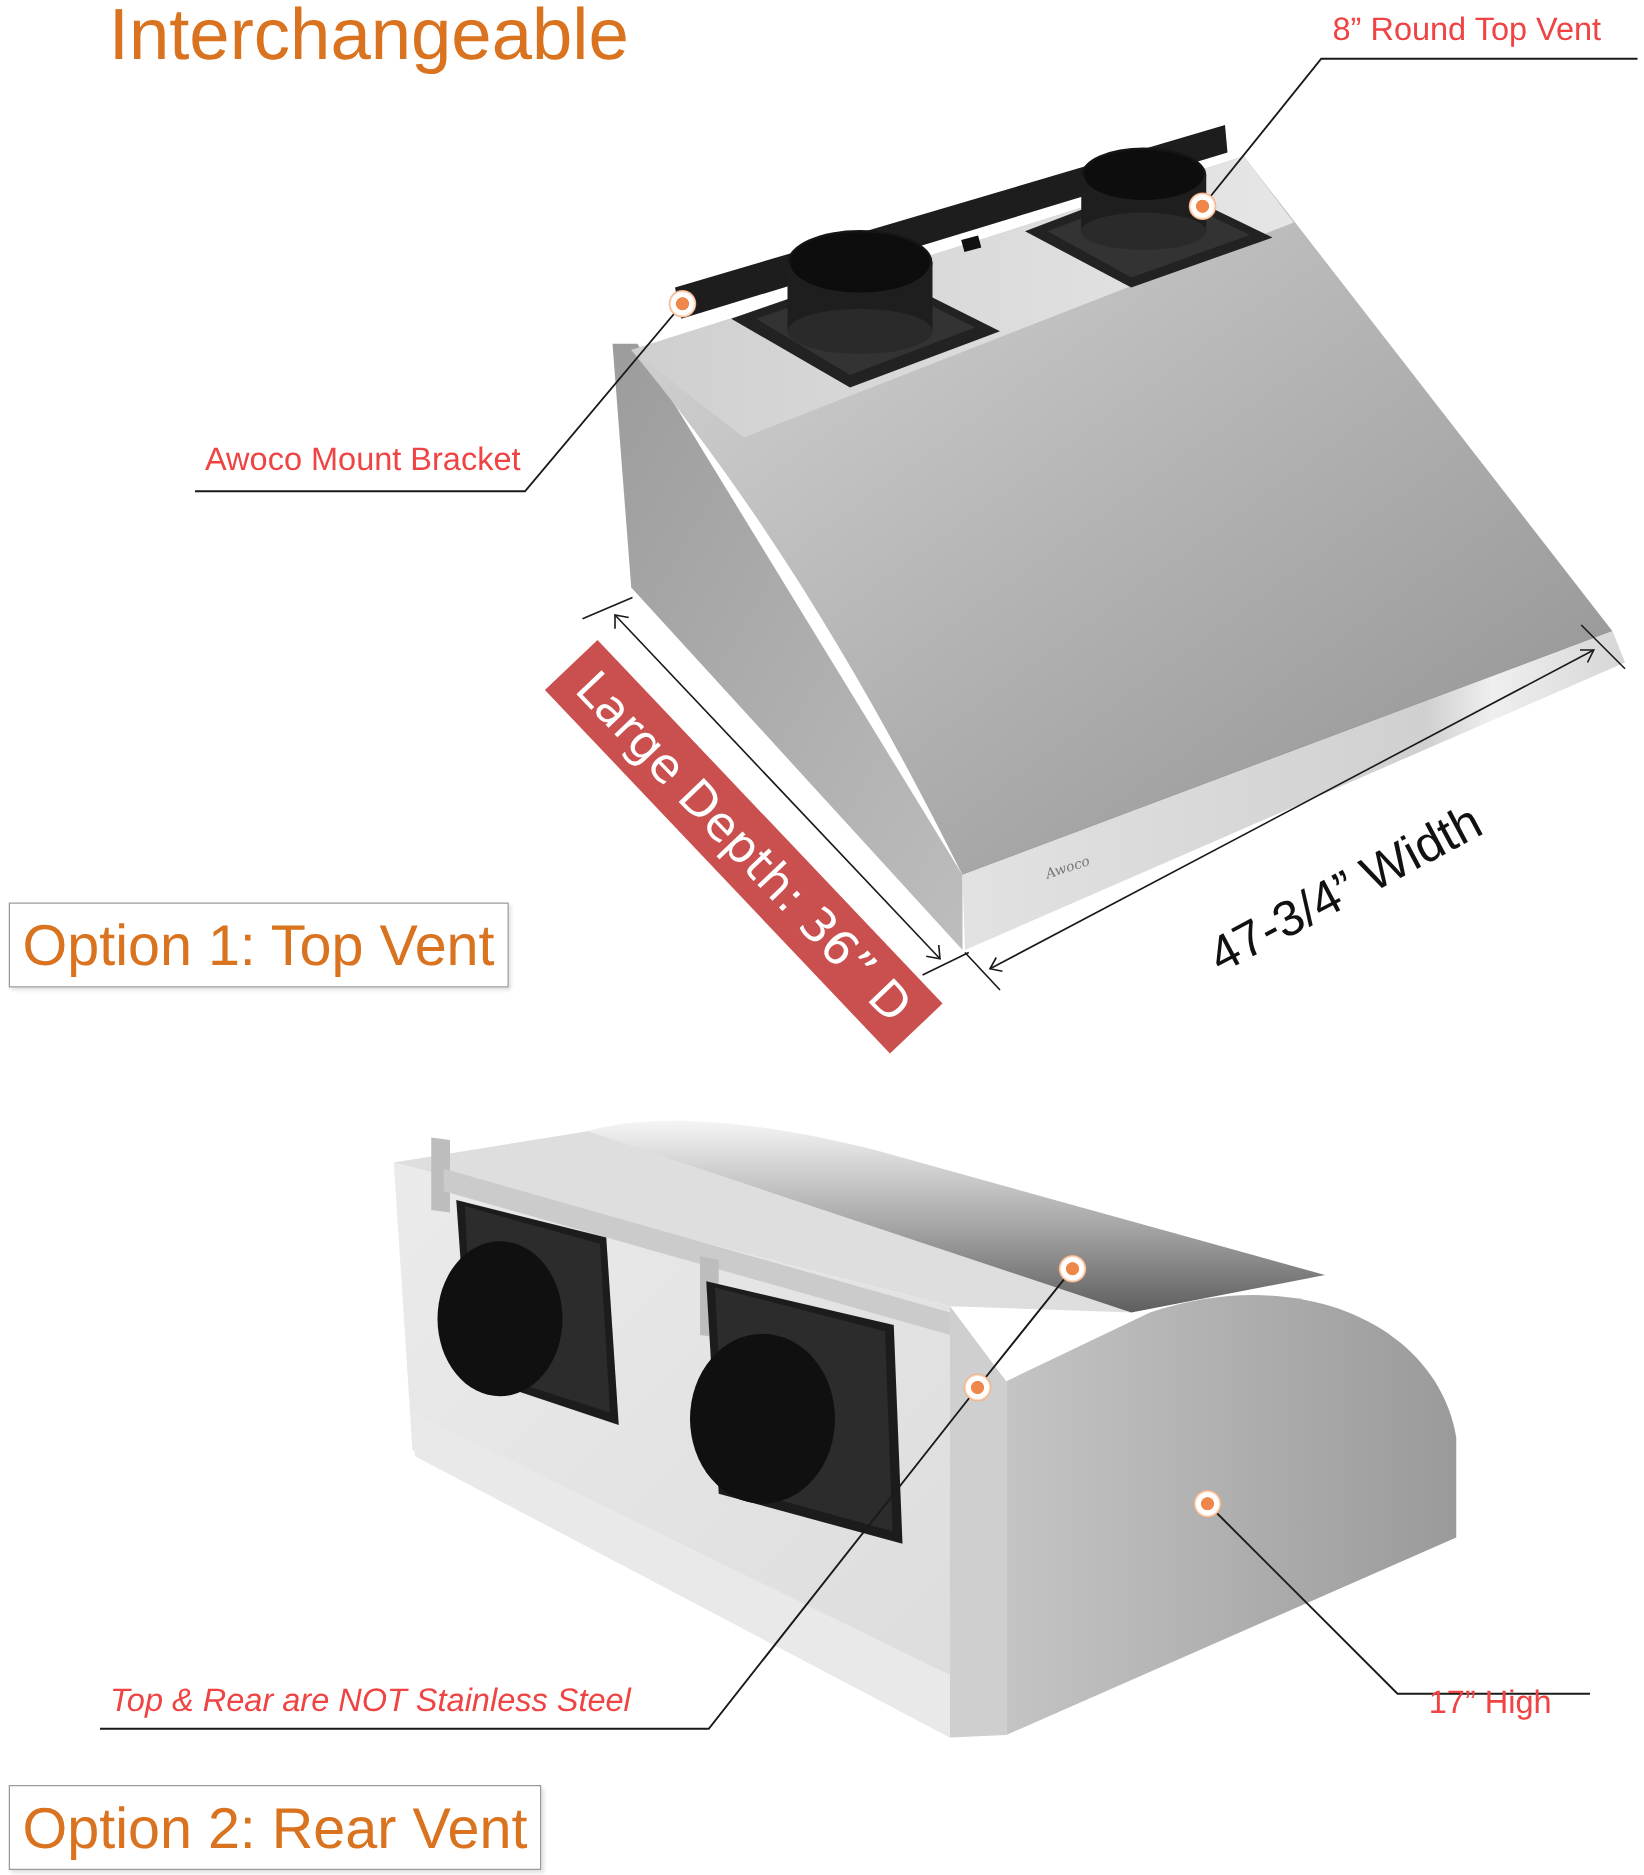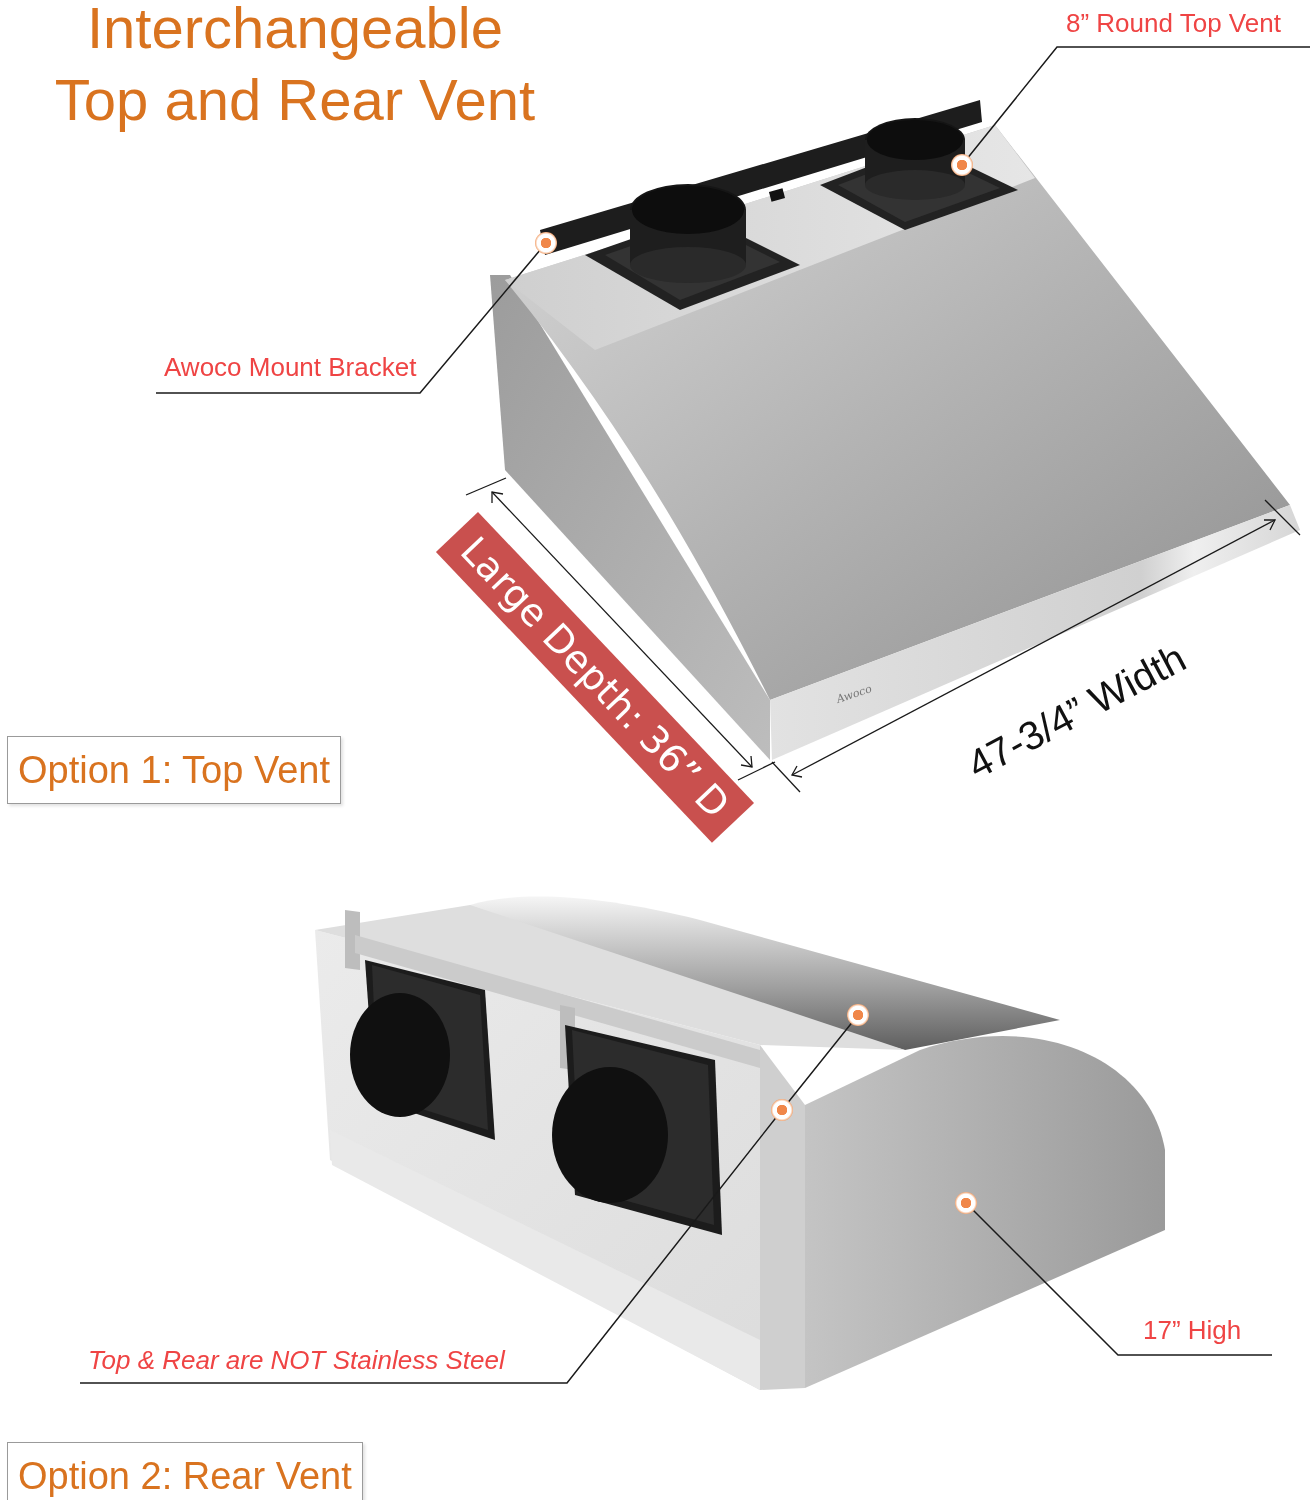--- a/index.html
+++ b/index.html
@@ -1,19 +1,19 @@
 <!DOCTYPE html>
 <html><head>
 <meta charset="utf-8">
 <style>
   html,body{margin:0;padding:0;background:#ffffff;}
   body{width:1315px;height:1500px;position:relative;overflow:hidden;font-family:"Liberation Sans",sans-serif;}
   .title{position:absolute;left:0;top:-8px;width:590px;text-align:center;color:#d9731f;font-size:58px;line-height:72px;font-family:"Liberation Sans",sans-serif;}
   .callout{position:absolute;color:#ef4444;font-size:26px;font-family:"Liberation Sans",sans-serif;white-space:nowrap;}
-  .option-box{position:absolute;border:1px solid #9a9a9a;background:#fff;box-shadow:2px 2px 3px rgba(0,0,0,0.12);color:#d9731f;font-size:38px;line-height:66px;padding:0 10px;font-family:"Liberation Sans",sans-serif;white-space:nowrap;margin-top:14px;}
+  .option-box{position:absolute;border:1px solid #9a9a9a;background:#fff;box-shadow:2px 2px 3px rgba(0,0,0,0.12);color:#d9731f;font-size:46px;line-height:66px;padding:0 10px;font-family:"Liberation Sans",sans-serif;white-space:nowrap;}
   .dim-label{position:absolute;color:#111;font-size:40px;font-family:"Liberation Sans",sans-serif;white-space:nowrap;transform-origin:left top;}
   .depth-badge{position:absolute;background:#c9504e;color:#fff;font-size:38px;line-height:58px;padding:0 16px;font-family:"DejaVu Sans",sans-serif;white-space:nowrap;transform-origin:left top;}
   svg.art{position:absolute;left:0;top:0;}
 </style>
 </head>
 <body>
 
 <svg class="art" width="1315" height="1500" viewBox="0 0 1315 1500">
   <defs>
     <linearGradient id="sideGrad" x1="0" y1="0" x2="1" y2="1">
@@ -142,27 +142,26 @@
     <circle cx="962" cy="165" r="11" fill="url(#dotGlow)"></circle>
     <circle cx="546" cy="243" r="11" fill="url(#dotGlow)"></circle>
     <circle cx="858" cy="1015" r="11" fill="url(#dotGlow)"></circle>
     <circle cx="782" cy="1110" r="11" fill="url(#dotGlow)"></circle>
     <circle cx="966" cy="1203" r="11" fill="url(#dotGlow)"></circle>
   </g>
 </svg>
 
 <div class="title">
   <div>Interchangeable</div>
-  <div>Top and Rear Vent</div>
 </div>
 
 <div class="callout" style="left:1066px;top:8px;">8” Round Top Vent</div>
 <div class="callout" style="left:164px;top:352px;">Awoco Mount Bracket</div>
 
 <div class="depth-badge" style="left:478px;top:512px;transform:rotate(46.5deg);">Large Depth: 36” D</div>
 <div class="dim-label" style="left:960px;top:748px;transform:rotate(-28deg);">47-3/4” Width</div>
 
 <div class="option-box" style="left:7px;top:722px;">Option 1: Top Vent</div>
 
 <div class="callout" style="left:88px;top:1345px;font-style:italic;">Top &amp; Rear are NOT Stainless Steel</div>
-<div class="callout" style="left:1143px;top:1315px;">17” High</div>
+<div class="callout" style="left:1143px;top:1346px;">17” High</div>
 
 <div class="option-box" style="left:7px;top:1428px;text-align:center;">Option 2: Rear Vent</div>
 
 </body></html>

